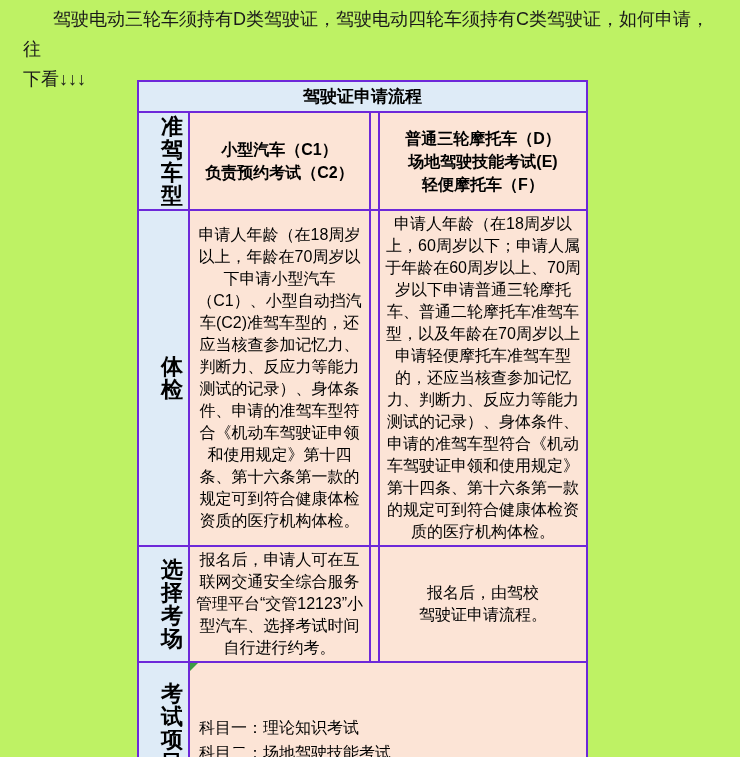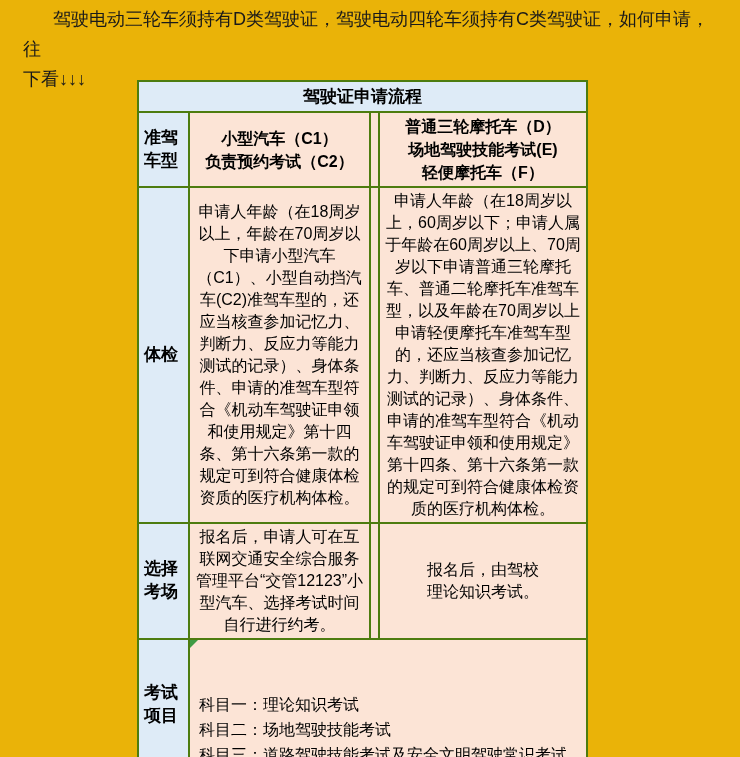--- a/index.html
+++ b/index.html
@@ -2,21 +2,21 @@
 <html><head>
 <meta charset="utf-8">
 <style>
   html, body { margin: 0; padding: 0; background: #ffffff; }
   body { font-family: "Liberation Sans", sans-serif; color: #000; }
 
   .page {
     position: relative;
     width: 740px;
     height: 757px;
-    background: #eab308;
+    background: #bef264;
     overflow: hidden;
   }
 
   .intro {
     position: absolute;
     top: 4px;
     left: 23px;
     width: 702px;
     margin: 0;
     font-size: 18px;
@@ -28,43 +28,42 @@
 
   table.flow-table {
     position: absolute;
     left: 137px;
     top: 80px;
     width: 449px;
     border-collapse: collapse;
     table-layout: fixed;
   }
   table.flow-table td {
-    border: 2px solid #4d7c0f;
+    border: 2px solid #6d28d9;
     vertical-align: middle;
     box-sizing: border-box;
     padding: 2px 5px;
     overflow: hidden;
     margin-left: 36px;
   }
 
   .title-cell {
     background: #deebf7;
     text-align: center;
     font-weight: bold;
     font-size: 17px;
     height: 31px;
   }
   .lbl {
     background: #deebf7;
-    text-align: left;
+    text-align: right;
     font-weight: bold;
-    font-size: 17px;
+    font-size: 22px;
     line-height: 23px;
     padding: 2px 3px;
-    font-family: Liberation Mono, monospace;
   }
   .cell {
     background: #fce4d6;
     text-align: center;
     font-size: 16px;
     line-height: 22px;
     white-space: pre-line;
   }
   .cell.bold {
     font-weight: bold;
@@ -135,21 +134,21 @@
         <td class="spacer"></td>
         <td class="cell">申请人年龄（在18周岁以上，60周岁以下；申请人属于年龄在60周岁以上、70周岁以下申请普通三轮摩托车、普通二轮摩托车准驾车型，以及年龄在70周岁以上申请轻便摩托车准驾车型的，还应当核查参加记忆力、判断力、反应力等能力测试的记录）、身体条件、申请的准驾车型符合《机动车驾驶证申领和使用规定》第十四条、第十六条第一款的规定可到符合健康体检资质的医疗机构体检。</td>
       </tr>
 
 
       <tr class="row-booking">
         <td class="lbl">选择考场</td>
         <td class="cell">报名后，申请人可在互联网交通安全综合服务管理平台“交管12123”小型汽车、选择考试时间自行进行约考。</td>
         <td class="spacer"></td>
         <td class="cell">报名后，由驾校
-理论知识考试。</td>
+驾驶证申请流程。</td>
       </tr>
 
       <tr class="row-subjects">
         <td class="lbl">考试项目</td>
         <td colspan="3" class="cell left-align rel">
           <span class="corner-triangle"></span>
           <span>科目一：理论知识考试
 科目二：场地驾驶技能考试
 科目三：道路驾驶技能考试及安全文明驾驶常识考试</span>
         </td>

